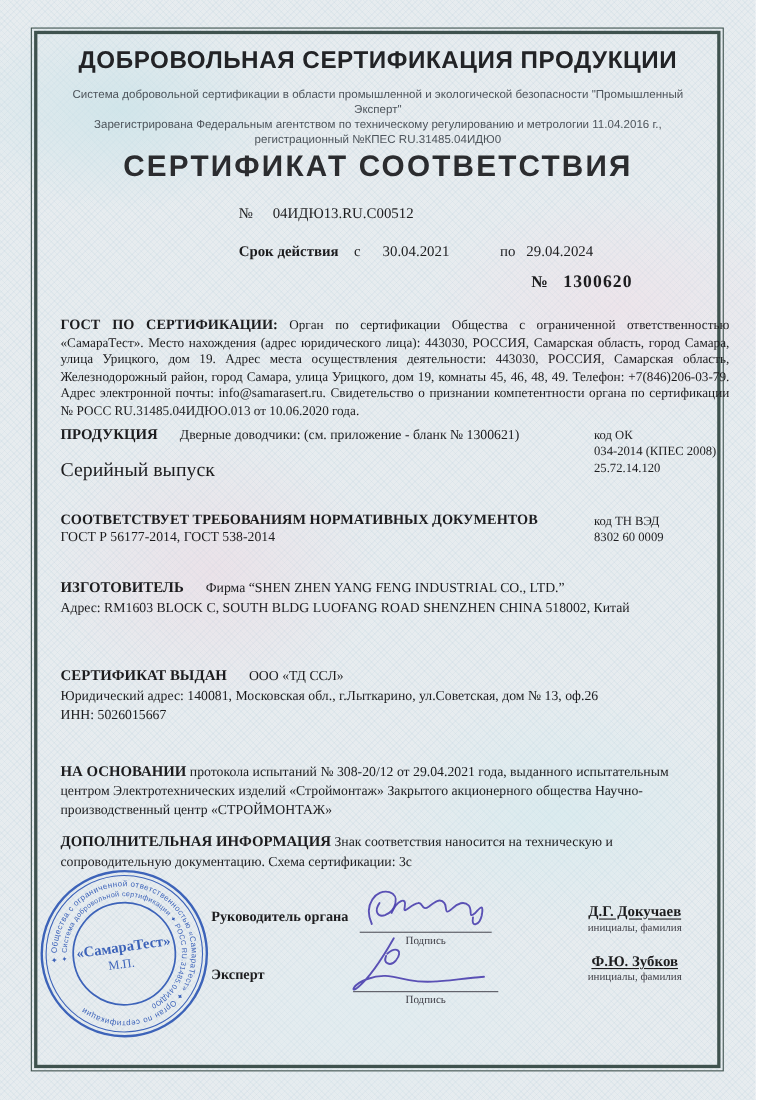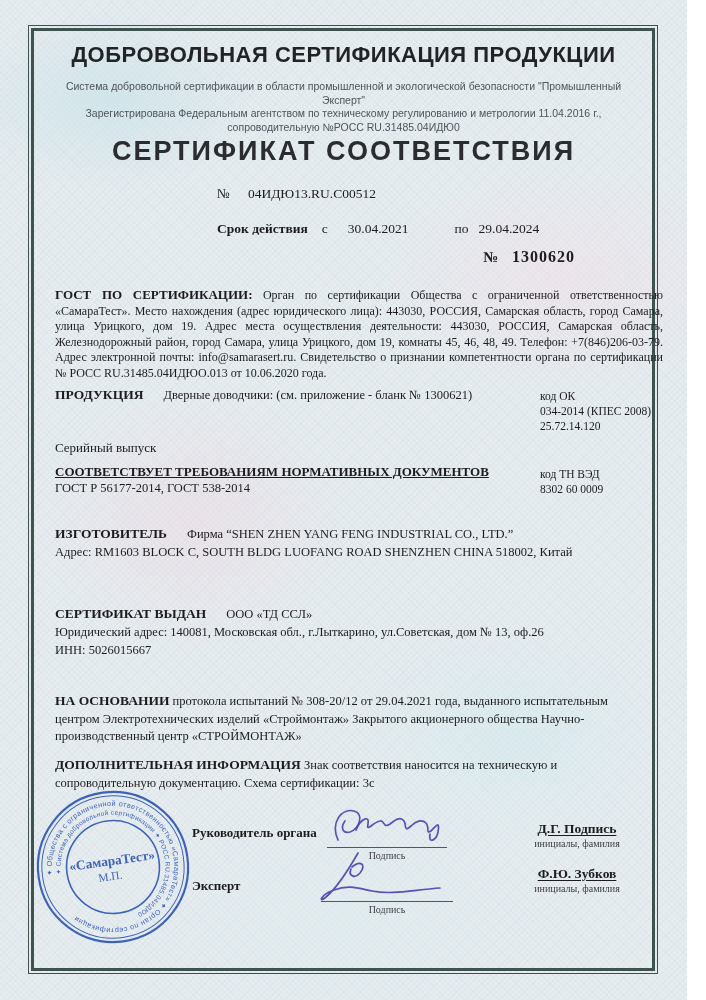--- a/index.html
+++ b/index.html
@@ -34,25 +34,25 @@
   .validity .po{margin-left:46px;}
   .validity .d2{margin-left:10px;margin-top:18px;}
   .blank-num{top:248px;left:483px;font-size:15px;font-weight:bold;}
   .blank-num .bn{margin-left:14px;font-size:16px;letter-spacing:1px;}
   .para{left:55px;width:608px;font-size:12px;line-height:15.6px;text-align:justify;}
   .para .lbl{font-weight:bold;font-size:13px;}
   .org{top:287px;}
   .row-lab{left:55px;font-size:12.5px;}
   .row-lab .lbl{font-weight:bold;font-size:13.5px;margin-right:20px;}
   .product-row{top:387px;}
-  .serial{top:440px;left:55px;font-size:13px;}
+  .serial{top:417px;left:55px;font-size:18px;}
   .codecol{left:540px;font-size:11.5px;line-height:15px;}
   .code-ok{top:389px;}
   .code-tnved{top:467px;}
-  .conf-label{top:464px;left:55px;font-weight:bold;font-size:13px;text-decoration:underline;}
+  .conf-label{top:464px;left:55px;font-weight:bold;font-size:13px;}
   .conf-text{top:481px;left:55px;font-size:12.5px;}
   .manu-row{top:526px;}
   .manu-addr{top:545px;left:55px;font-size:12.5px;}
   .issued-row{top:606px;}
   .issued-lines{top:624px;left:55px;font-size:12.5px;line-height:17.5px;}
   .basis{top:692px;width:600px;font-size:12.5px;line-height:17.5px;text-align:left;}
   .basis .lbl{font-size:13.5px;}
   .additional{top:756px;width:600px;font-size:12.5px;line-height:17.5px;text-align:left;}
   .additional .lbl{font-size:13.5px;}
   .foot-label{left:192px;font-weight:bold;font-size:13px;}
@@ -80,21 +80,21 @@
 <div class="page">
   <div class="frame-outer">
     <div class="frame-inner"></div>
   </div>
 
   <div class="abs doc-title">ДОБРОВОЛЬНАЯ СЕРТИФИКАЦИЯ ПРОДУКЦИИ</div>
 
   <div class="abs subtitle">
     <div>Система добровольной сертификации в области промышленной и экологической безопасности "Промышленный Эксперт"</div>
     <div>Зарегистрирована Федеральным агентством по техническому регулированию и метрологии 11.04.2016 г.,</div>
-    <div>сопроводительную №РОСС RU.31485.04ИДЮ0</div>
+    <div>регистрационный №КПЕС RU.31485.04ИДЮ0</div>
   </div>
 
   <div class="abs cert-title">СЕРТИФИКАТ СООТВЕТСТВИЯ</div>
 
   <div class="abs num-row">
     <span class="no">№</span><span>04ИДЮ13.RU.C00512</span>
   </div>
 
   <div class="abs validity">
     <b>Срок действия</b><span class="c">с</span><span class="d1">30.04.2021</span><span class="po">по</span><span class="d2">29.04.2024</span>
@@ -177,17 +177,17 @@
   <svg class="abs sig-svg2" width="145" height="56" viewBox="0 0 145 56">
     <path class="ink" d="M46 4 C38 18 26 38 14 48 C6 55 8 46 22 41 C38 35 48 40 60 42 C80 46 100 41 128 39"></path>
     <path class="ink" d="M40 18 C48 11 55 15 48 24 C43 30 36 27 39 20"></path>
   </svg>
 
   <div class="abs sig-line sig-line1"></div>
   <div class="abs sig-cap sig-cap1">Подпись</div>
   <div class="abs sig-line sig-line2"></div>
   <div class="abs sig-cap sig-cap2">Подпись</div>
 
-  <div class="abs name name1">Д.Г. Подпись</div>
+  <div class="abs name name1">Д.Г. Докучаев</div>
   <div class="abs name-cap name1-cap">инициалы, фамилия</div>
   <div class="abs name name2">Ф.Ю. Зубков</div>
   <div class="abs name-cap name2-cap">инициалы, фамилия</div>
 </div>
 
 </body></html>

